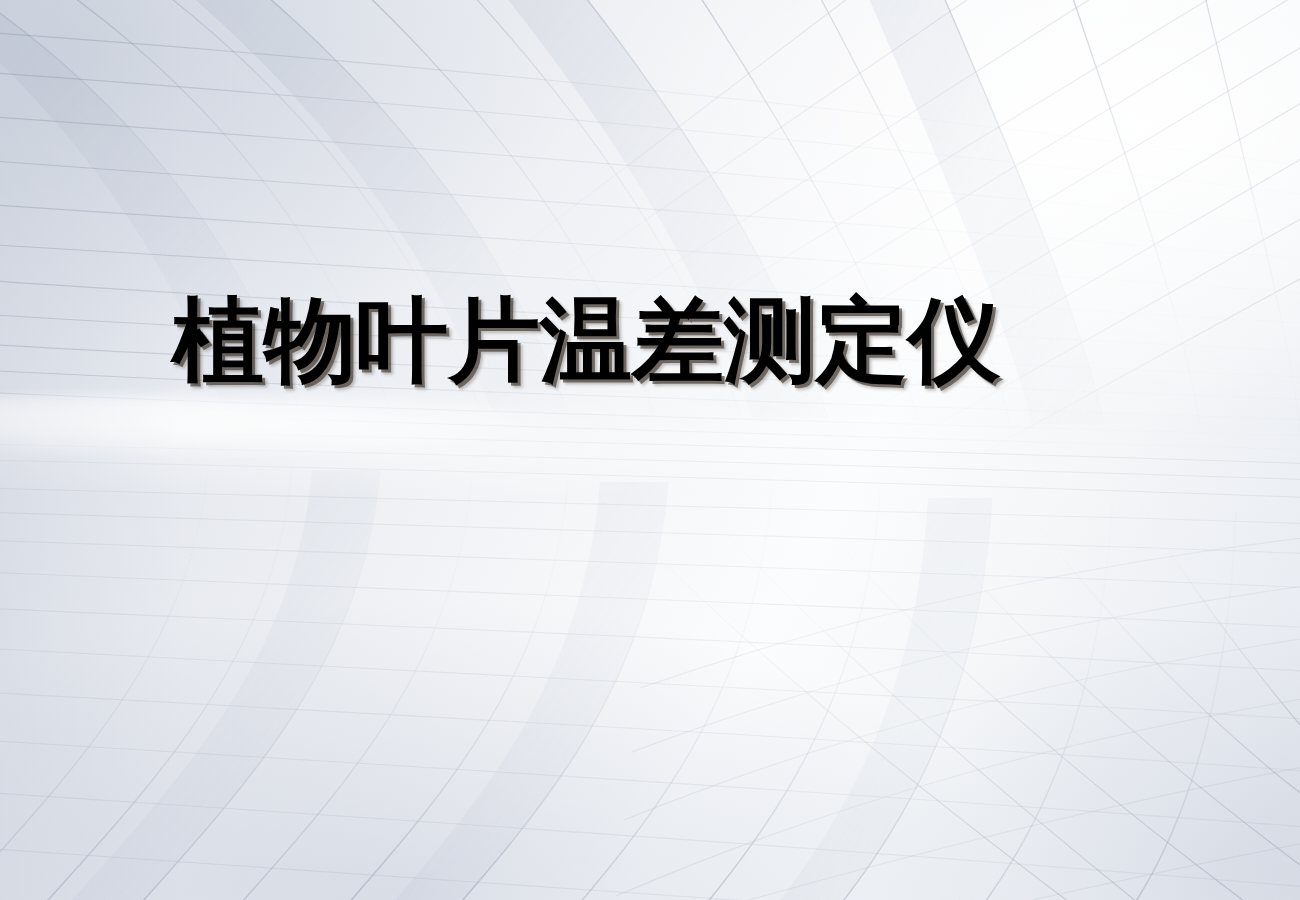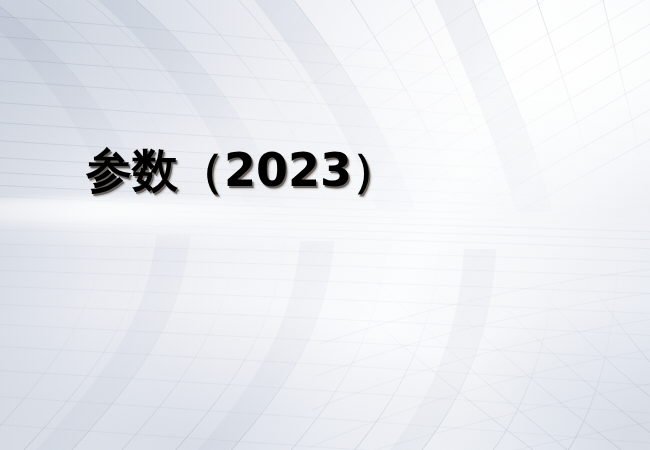--- a/index.html
+++ b/index.html
@@ -242,16 +242,16 @@
       <path d="M -10,214 C 170,218 420,224 660,232"></path>
       <path d="M -10,222 C 170,226 420,232 660,240"></path>
       <path d="M -10,230 C 170,234 420,240 660,249"></path>
     </g>
   </svg>
 
   <div class="bg-layer bg-sweep"></div>
   <div class="bg-layer bg-vignette"></div>
 
   <div class="title-block">
-    <span class="title-line">参数（2023）</span>
+    <span class="title-line">植物叶片温差测定仪</span>
   </div>
 
 </div>
 
 </body></html>

